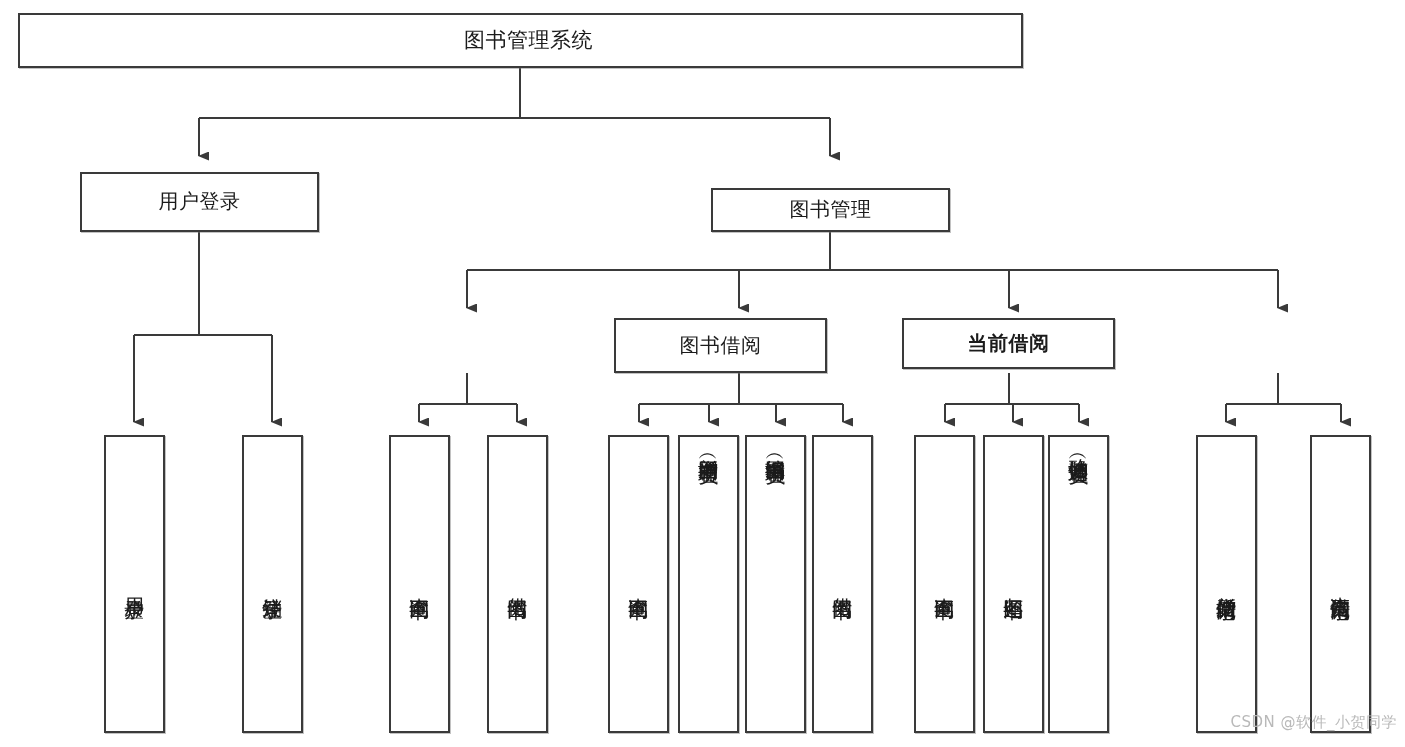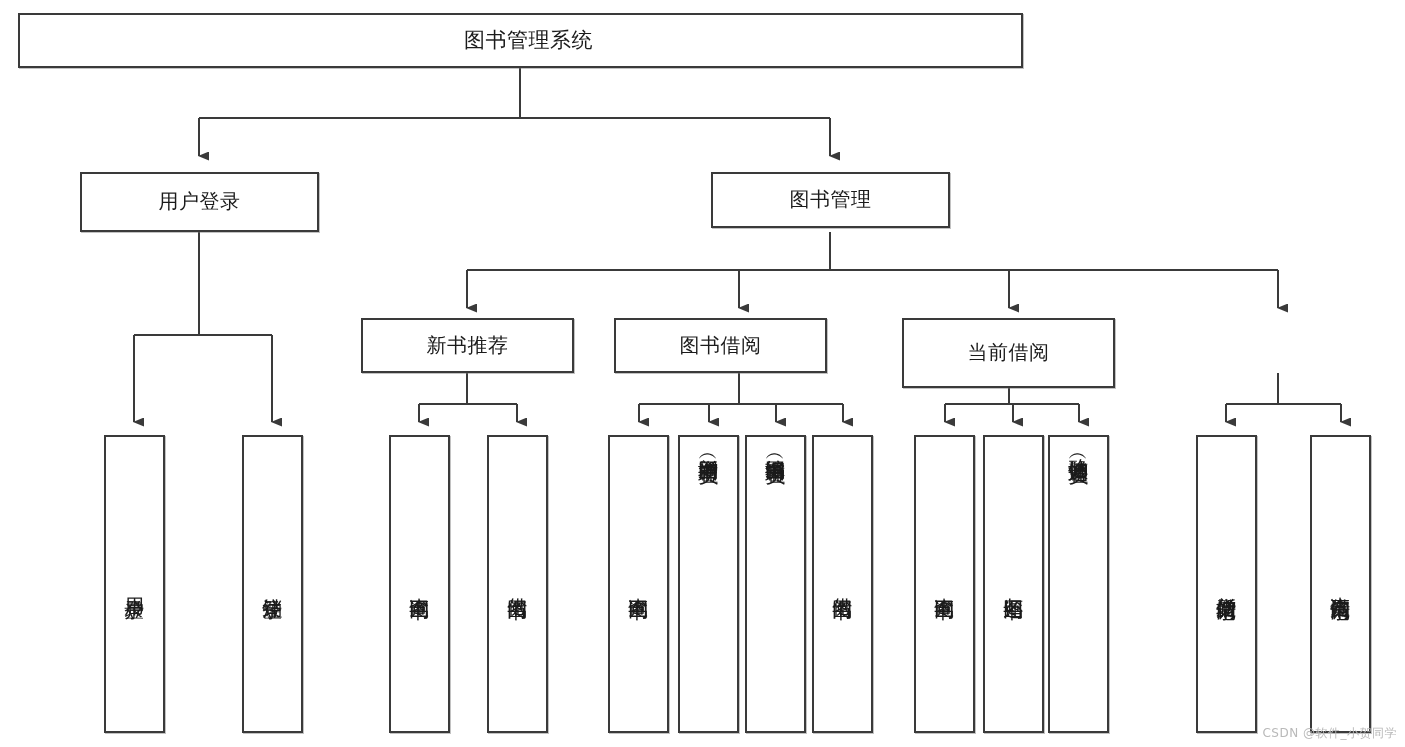--- a/index.html
+++ b/index.html
@@ -63,22 +63,22 @@
   }
   .node.leaf.tall-text {
     align-items: flex-start;
   }
   .node.leaf.centered {
     align-items: center;
   }
   #watermark {
     position: absolute;
     right: 8px;
-    bottom: 5px;
-    font-size: 12px;
+    bottom: 15px;
+    font-size: 15px;
     color: #b9b9b9;
     letter-spacing: 0.5px;
     user-select: none;
     white-space: nowrap;
   }
 </style>
 </head>
 <body>
 
 <div id="diagram-root">
@@ -134,31 +134,28 @@
     </g>
   </svg>
 
   <div class="node root" style="left:18px; top:13px; width:1005px; height:55px;">
     <span class="label">图书管理系统</span>
   </div>
 
   <div class="node level2" style="left:80px; top:172px; width:239px; height:60px;">
     <span class="label">用户登录</span>
   </div>
-  <div class="node level2" style="left:711px; top:172px; width:239px; height:56px;">
+  <div class="node level2" style="left:711px; top:188px; width:239px; height:44px;">
     <span class="label">图书管理</span>
   </div>
 
-  <div class="node level2" style="left:361px; top:318px; width:213px; height:55px;">
-    <span class="label">新书推荐</span>
-  </div>
   <div class="node level2" style="left:614px; top:318px; width:213px; height:55px;">
     <span class="label">图书借阅</span>
   </div>
-  <div class="node level2" style="left:902px; top:318px; width:213px; height:70px;">
+  <div class="node level2" style="left:902px; top:318px; width:213px; height:51px;font-weight:bold;">
     <span class="label">当前借阅</span>
   </div>
 
   <div class="node leaf centered" style="left:104px; top:435px; width:61px; height:298px;">
     <span class="label">用户登录</span>
   </div>
   <div class="node leaf centered" style="left:242px; top:435px; width:61px; height:298px;">
     <span class="label">注销登录</span>
   </div>
 

